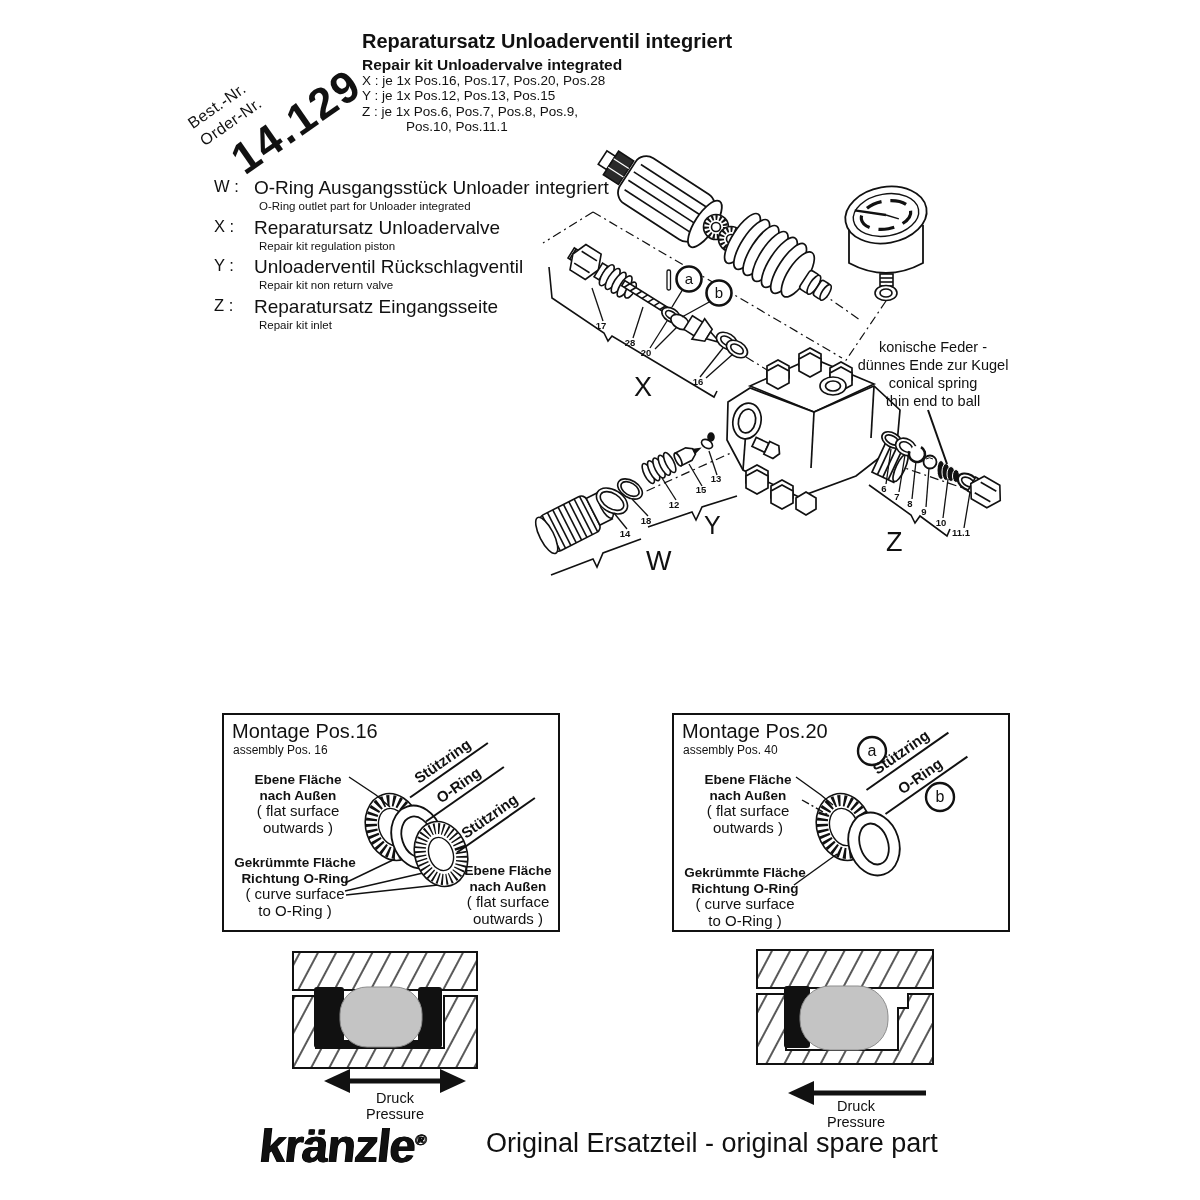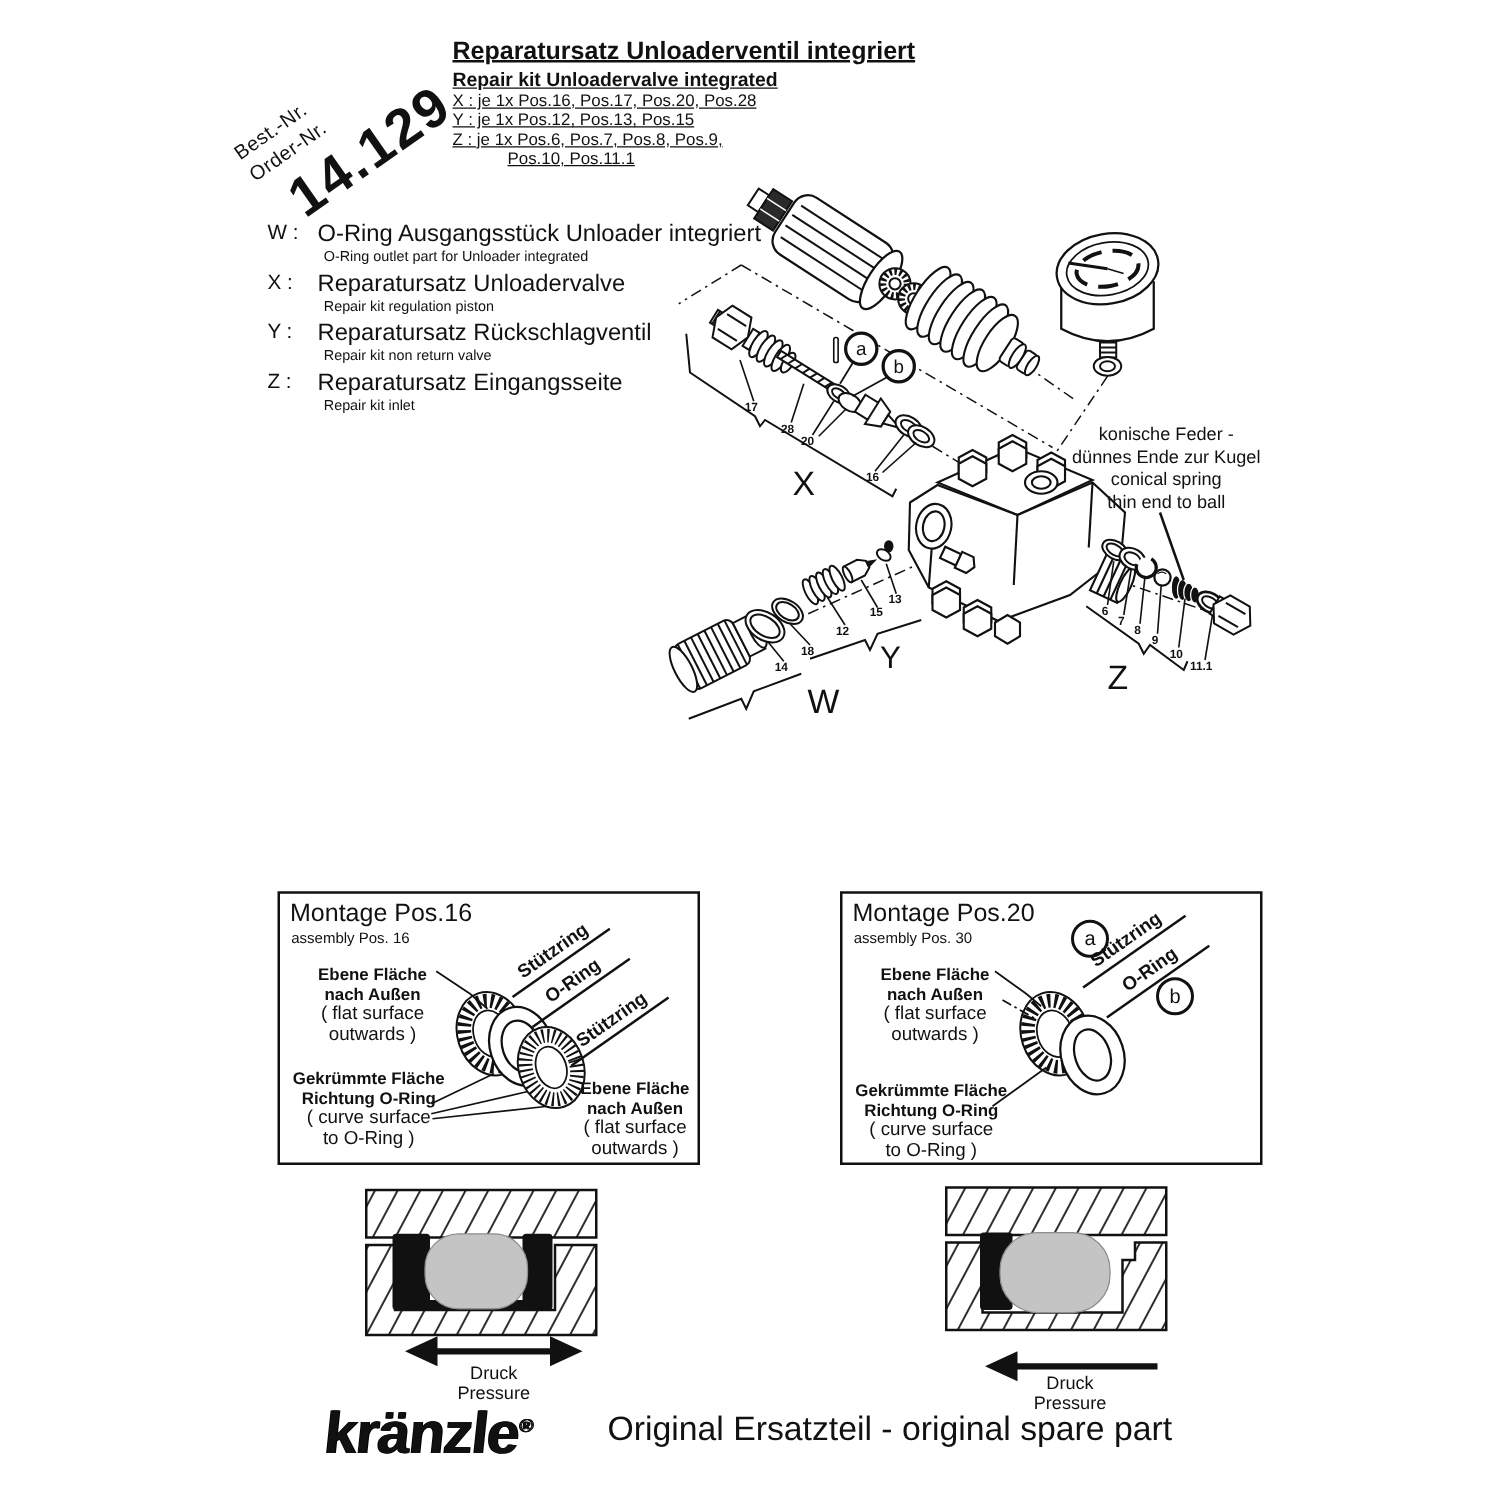--- a/index.html
+++ b/index.html
@@ -4,21 +4,21 @@
 <style>
   html,body{margin:0;padding:0;background:#fff;}
   #page{position:relative;width:1200px;height:1200px;background:#fff;overflow:hidden;
         font-family:"Liberation Sans","DejaVu Sans",sans-serif;color:#111;}
   .abs{position:absolute;}
   
   #stamp{left:196px;top:62px;transform:rotate(-35deg);transform-origin:50% 50%;}
   .stamp-labels{font-size:16px;line-height:1.3;letter-spacing:.5px;}
   .stamp-number{font-size:44px;font-weight:bold;letter-spacing:2px;margin-left:16px;margin-top:1px;}
   
-  #header{left:362px;top:30px;width:470px;text-decoration:underline;}
+  #header{left:362px;top:30px;width:470px;}
   .title-de{font-size:20px;font-weight:bold;line-height:1.1;}
   .title-en{font-size:15.5px;font-weight:bold;line-height:1.1;margin-top:4px;}
   .consist{font-size:13.5px;margin-top:9px;}
   .contents div{font-size:13.5px;line-height:1.14;}
   .contents .indent{padding-left:44px;}
   
   #legend{left:214px;top:177px;}
   .leg-item{display:flex;margin-bottom:4px;}
   .leg-key{width:40px;font-size:16.5px;flex:none;}
   .leg-de{font-size:19px;line-height:1.15;}
@@ -77,21 +77,21 @@
     <div class="leg-item">
       <div class="leg-key">X :</div>
       <div>
           <div class="leg-de">Reparatursatz Unloadervalve</div>
            <div class="leg-en">Repair kit regulation piston</div>
         </div>
     </div>
     <div class="leg-item">
       <div class="leg-key">Y :</div>
       <div>
-          <div class="leg-de">Reparatursatz Rückschlagventil</div>
+          <div class="leg-de">Unloaderventil Rückschlagventil</div>
            <div class="leg-en">Repair kit non return valve</div>
         </div>
     </div>
     <div class="leg-item">
       <div class="leg-key">Z :</div>
       <div>
           <div class="leg-de">Reparatursatz Eingangsseite</div>
            <div class="leg-en">Repair kit inlet</div>
         </div>
     </div>
@@ -468,21 +468,21 @@
           <ellipse cx="200" cy="129" rx="25" ry="32" fill="#fff" stroke-width="1.8"></ellipse>
           <ellipse cx="200" cy="129" rx="14" ry="21" fill="#fff" stroke-width="1.8"></ellipse>
         </g>
         <circle cx="198" cy="36" r="14" stroke-width="2.4" fill="#fff"></circle>
         <circle cx="266" cy="82" r="14" stroke-width="2.4" fill="#fff"></circle>
       </g>
       <text x="198" y="41" text-anchor="middle" font-size="16">a</text>
       <text x="266" y="87" text-anchor="middle" font-size="16">b</text>
     </svg>
     <div class="m-title">Montage Pos.20</div>
-    <div class="m-sub">assembly Pos. 30</div>
+    <div class="m-sub">assembly Pos. 40</div>
     <div class="ringlabel" style="left:178px;top:28px;width:100px;">Stützring</div>
     <div class="ringlabel" style="left:197px;top:52px;width:100px;">O-Ring</div>
     <div class="mlabel" style="left:24px;top:57px;width:100px;">
       <div class="b">Ebene Fläche</div>
         <div class="b">nach Außen</div>
       <div class="s">( flat surface</div>
         <div class="s">outwards )</div>
     </div>
     <div class="mlabel" style="left:8px;top:150px;width:126px;">
       <div class="b">Gekrümmte Fläche</div>

